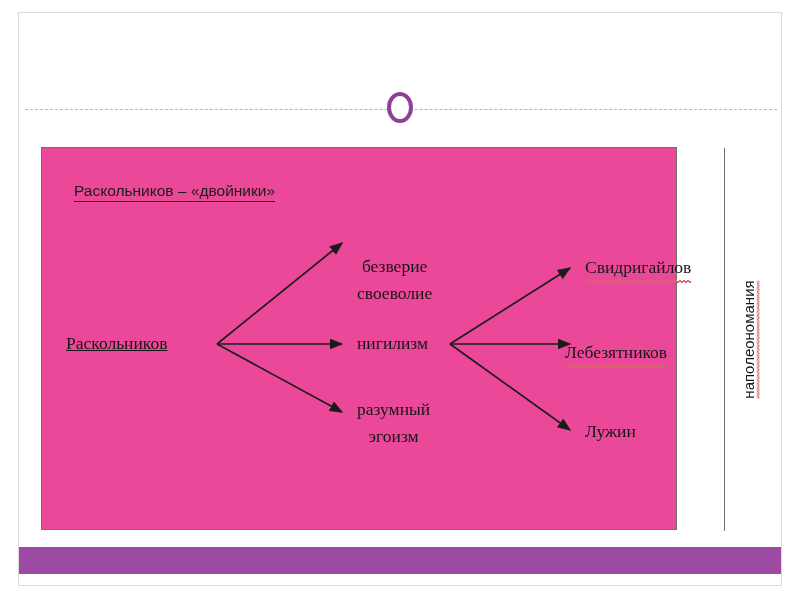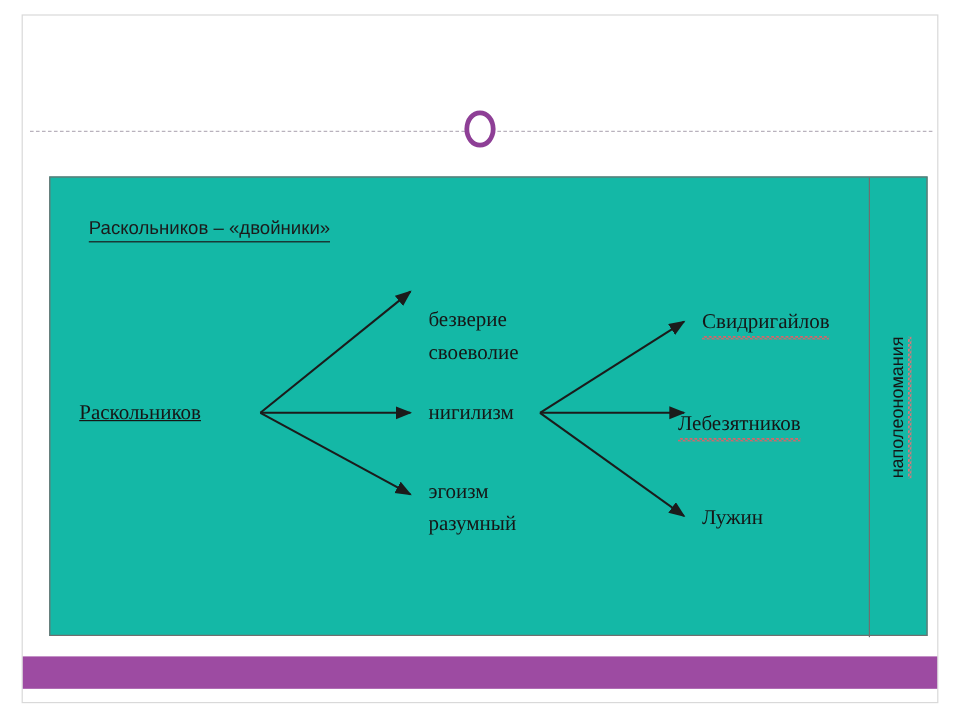--- a/index.html
+++ b/index.html
@@ -67,25 +67,26 @@
     border-radius: 50%;
     background: #ffffff;
     box-sizing: border-box;
   }
 
   
   #diagram-box {
     position: absolute;
     left: 22px;
     top: 134px;
-    width: 732px;
+    width: 636px;
     height: 383px;
     border: 1px solid #6f6f6f;
-    background: #14b8a6;
+    background: #ec4899;
     box-sizing: border-box;
+    text-align: center;
   }
 
   
   #column-divider {
     position: absolute;
     left: 682px;
     top: 0;
     width: 0;
     height: 383px;
     border-left: 1px solid #6f6f6f;
@@ -233,22 +234,22 @@
     <div class="node two-line" id="node-bezverie">
       <div>безверие</div>
       <div>своеволие</div>
     </div>
 
     <div class="node" id="node-nigilizm">
       <span>нигилизм</span>
     </div>
 
     <div class="node two-line" id="node-razumnyi">
+      <div>разумный</div>
       <div>эгоизм</div>
-      <div>разумный</div>
     </div>
 
     <div class="node" id="node-svidrigailov">
       <span class="squiggle">Свидригайлов</span>
     </div>
 
     <div class="node" id="node-lebezyatnikov">
       <span class="squiggle">Лебезятников</span>
     </div>
 

